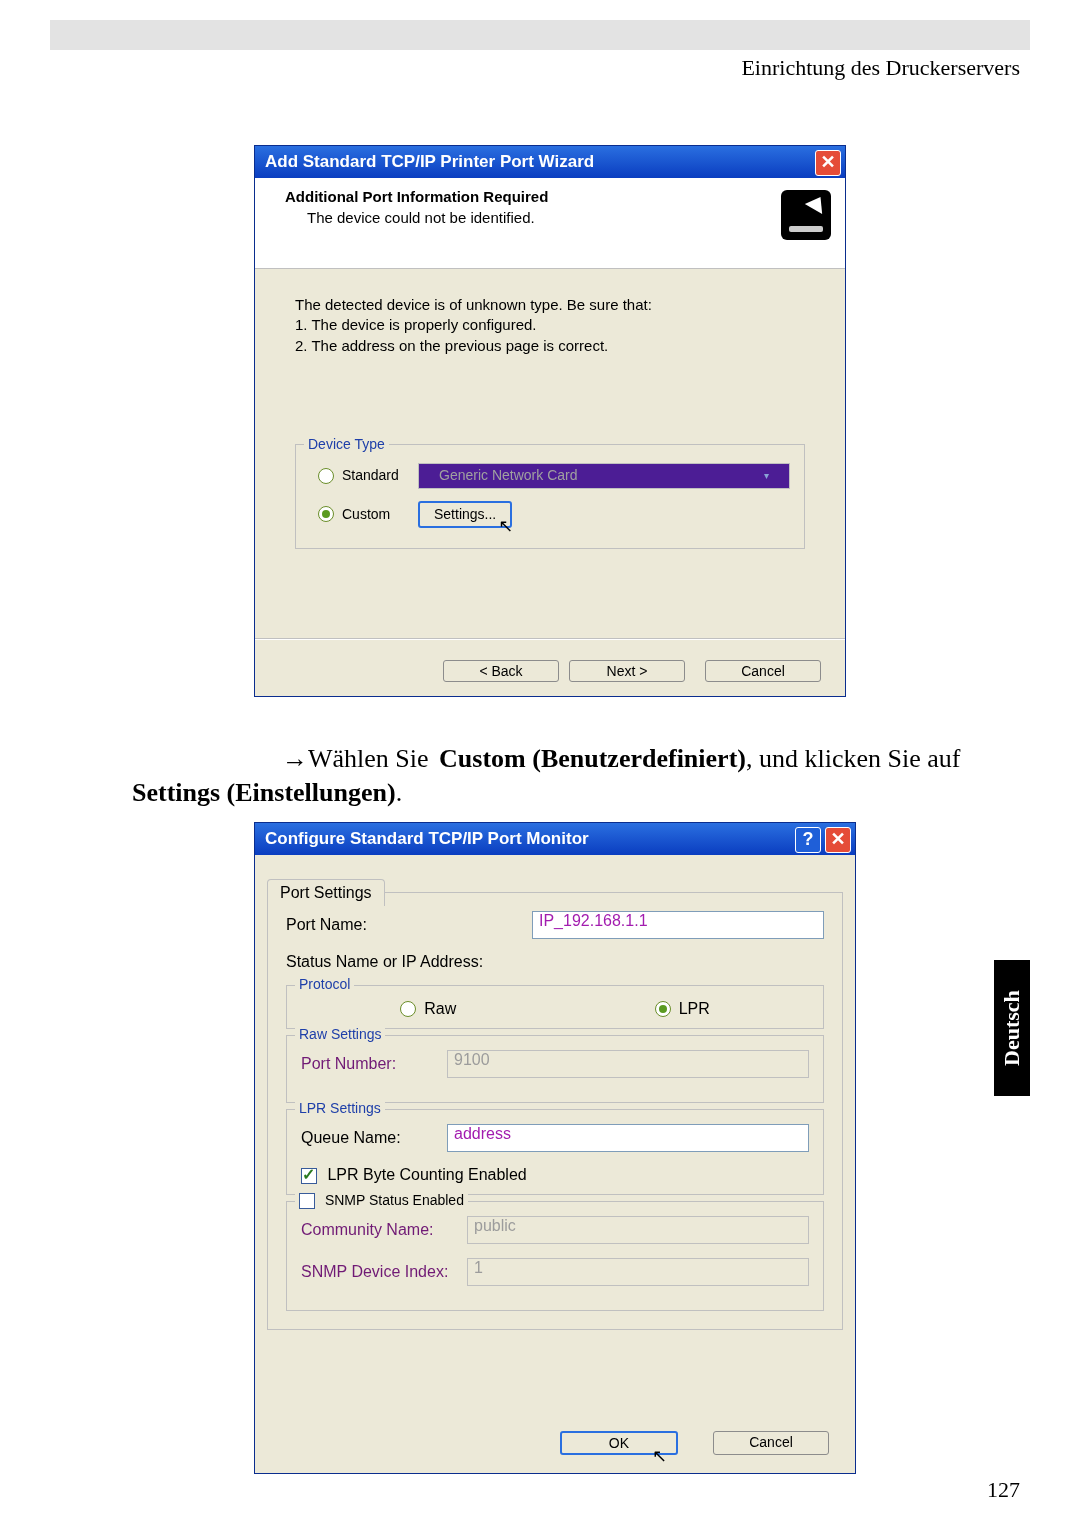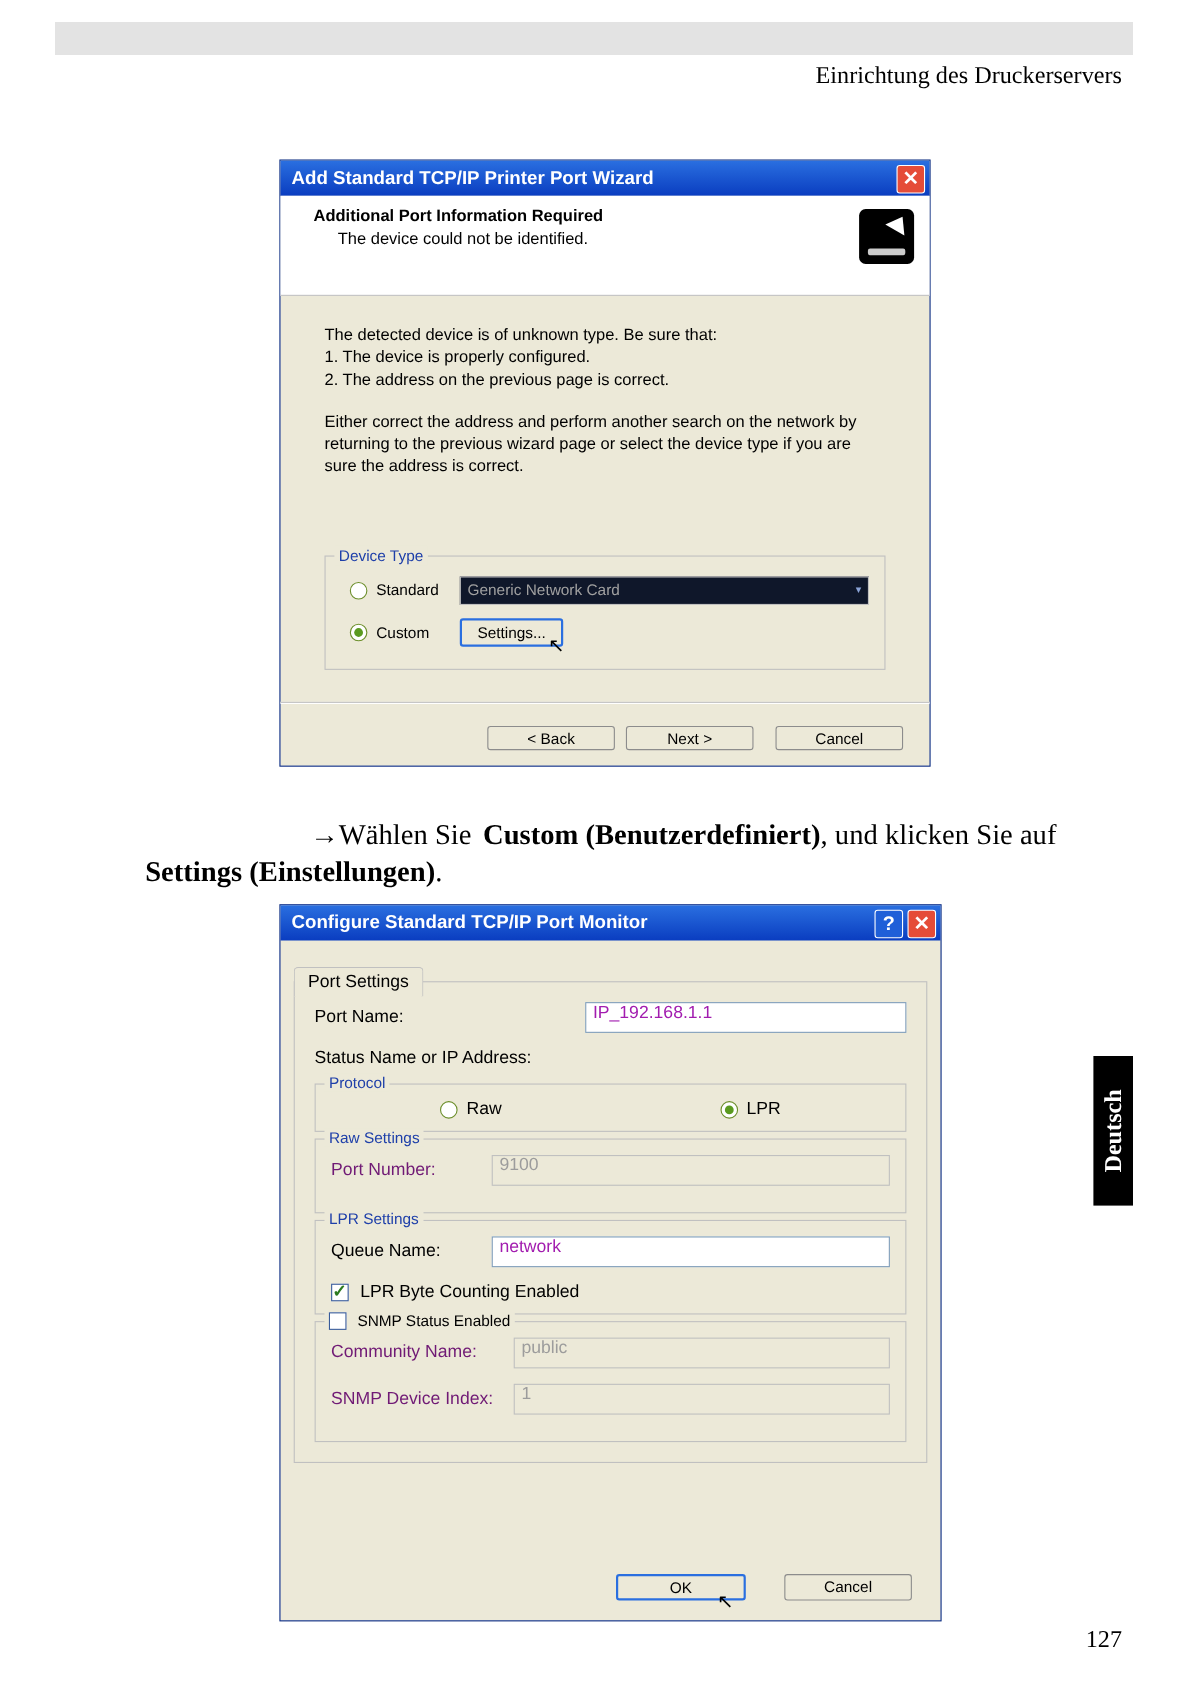--- a/index.html
+++ b/index.html
@@ -147,23 +147,23 @@
     width:14px;height:14px;border:1px solid #6b8e2a;border-radius:50%;
     background:#fff;position:relative;flex:0 0 14px;
   }
   .xp-radio.checked::after{
     content:"";position:absolute;left:3px;top:3px;width:8px;height:8px;background:#5a9a20;border-radius:50%;
   }
   .xp-select {
     flex:1;
     height:24px;
     border:1px solid #c0c0c0;
-    background:#0f172a;
+    background:#4c1d95;
     color:#a0a0a0;
-    padding:0 6px;
+    padding:0 20px;
     font-size:14px;
     font-family: Tahoma, Arial, sans-serif;
     display:flex;align-items:center;justify-content:space-between;
   }
   .chev { color:#8aa3d6; font-size:10px; }
   .xp-button {
     display:inline-block;
     border:1px solid #8c8c8c;
     background:#ece9d8;
     font-family: Tahoma, Arial, sans-serif;
@@ -309,21 +309,20 @@
     <div class="wizard-head">
       <strong>Additional Port Information Required</strong>
       <span class="sub">The device could not be identified.</span>
       <span class="wizard-head-icon"></span>
     </div>
     <div class="dlg-body">
       <div>The detected device is of unknown type.  Be sure that:</div>
       <div>1.  The device is properly configured.</div>
       <div>2.  The address on the previous page is correct.</div>
       <div style="height:18px"></div>
-      <div>Either correct the address and perform another search on the network by returning to the previous wizard page or select the device type if you are sure the address is correct.</div>
 
       <div class="fieldset">
         <span class="legend legend-blue">Device Type</span>
 
         <div class="radio-row">
           <span class="xp-radio"></span>
           <span style="width:68px;">Standard</span>
           <span class="xp-select">
             <span>Generic Network Card</span>
             <span class="chev">▾</span>
@@ -389,21 +388,21 @@
         <div class="form-row disabled">
           <label style="width:130px;">Port Number:</label>
           <span class="xp-input disabled">9100</span>
         </div>
       </div>
 
       <div class="fieldset2">
         <span class="legend legend-blue">LPR Settings</span>
         <div class="form-row">
           <label style="width:130px;">Queue Name:</label>
-          <span class="xp-input">network</span>
+          <span class="xp-input">address</span>
         </div>
         <div style="margin-top:6px;">
           <span class="xp-check checked"></span>
           <span>LPR Byte Counting Enabled</span>
         </div>
       </div>
 
       <div class="fieldset2">
         <span class="legend" style="background:#ece9d8;">
           <span class="xp-check"></span>

